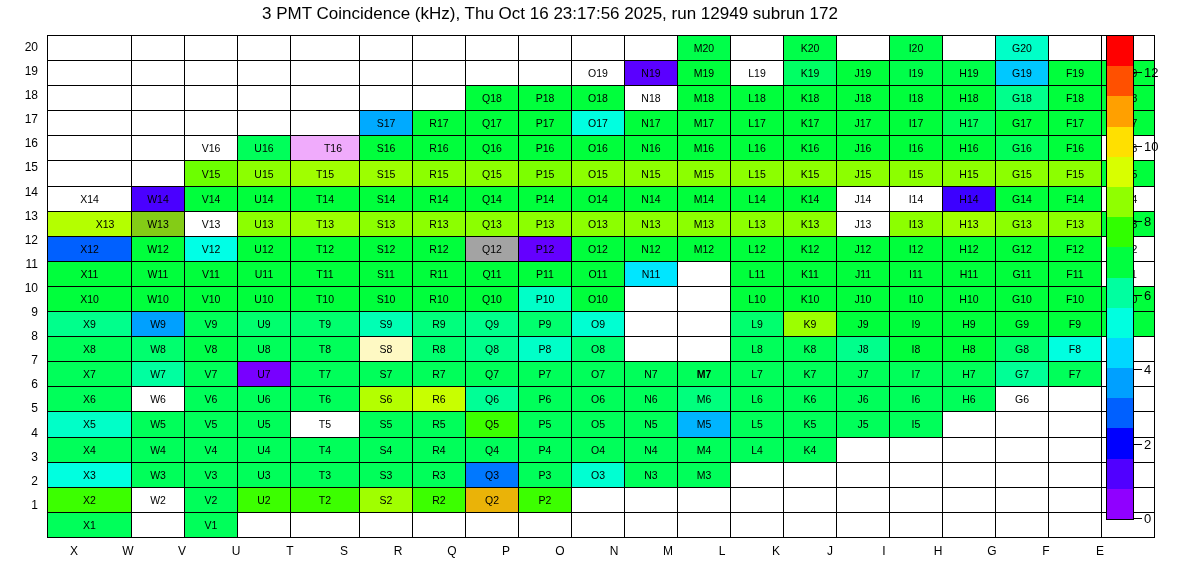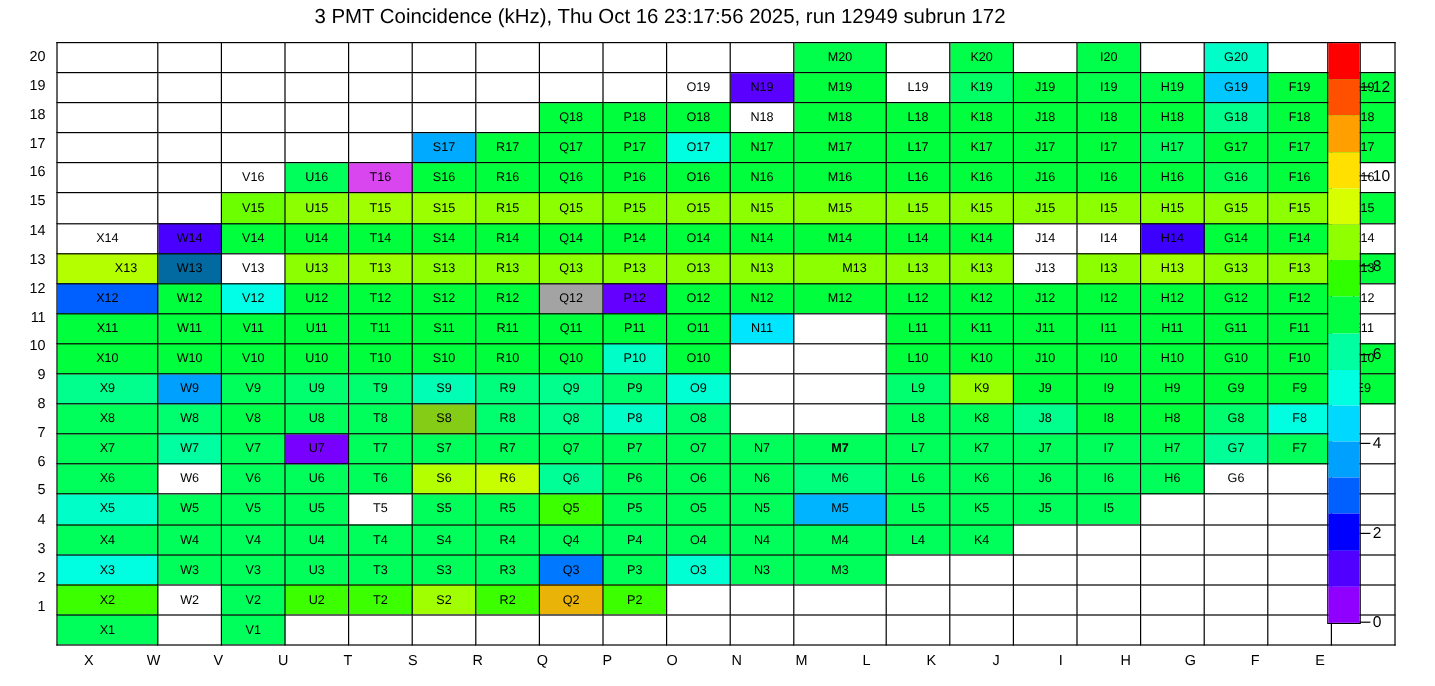--- a/index.html
+++ b/index.html
@@ -156,21 +156,21 @@
           <td style="background: rgb(0, 255, 90);">H17</td>
           <td style="background: rgb(0, 255, 60);">G17</td>
           <td style="background: rgb(0, 255, 60);">F17</td>
           <td style="background: rgb(0, 255, 60);">E17</td>
         </tr>
         <tr>
           <td class="empty"></td>
           <td class="empty"></td>
           <td style="background: rgb(255, 255, 255);">V16</td>
           <td style="background: rgb(0, 255, 90);">U16</td>
-          <td style="background: #d946ef;">T16</td>
+          <td style="background: #f0abfc; padding-left: 16px;">T16</td>
           <td style="background: rgb(0, 255, 60);">S16</td>
           <td style="background: rgb(0, 255, 60);">R16</td>
           <td style="background: rgb(0, 255, 60);">Q16</td>
           <td style="background: rgb(0, 255, 60);">P16</td>
           <td style="background: rgb(0, 255, 60);">O16</td>
           <td style="background: rgb(0, 255, 60);">N16</td>
           <td style="background: rgb(0, 255, 60);">M16</td>
           <td style="background: rgb(0, 255, 60);">L16</td>
           <td style="background: rgb(0, 255, 60);">K16</td>
           <td style="background: rgb(0, 255, 60);">J16</td>
@@ -219,31 +219,31 @@
           <td style="background: rgb(0, 255, 60);">K14</td>
           <td style="background: rgb(255, 255, 255);">J14</td>
           <td style="background: rgb(255, 255, 255);">I14</td>
           <td style="background: rgb(60, 0, 255);">H14</td>
           <td style="background: rgb(0, 255, 60);">G14</td>
           <td style="background: rgb(0, 255, 60);">F14</td>
           <td style="background: rgb(255, 255, 255);">E14</td>
         </tr>
         <tr>
           <td style="background: rgb(180, 255, 0); padding-left: 31px;">X13</td>
-          <td style="background: #0369a1;">W13</td>
+          <td style="background: #84cc16;">W13</td>
           <td style="background: rgb(255, 255, 255);">V13</td>
           <td style="background: rgb(140, 255, 0);">U13</td>
           <td style="background: rgb(156, 255, 0);">T13</td>
           <td style="background: rgb(140, 255, 0);">S13</td>
           <td style="background: rgb(140, 255, 0);">R13</td>
           <td style="background: rgb(140, 255, 0);">Q13</td>
           <td style="background: rgb(140, 255, 0);">P13</td>
           <td style="background: rgb(140, 255, 0);">O13</td>
           <td style="background: rgb(140, 255, 0);">N13</td>
-          <td style="background: rgb(140, 255, 0); padding-left: 24px;">M13</td>
+          <td style="background: rgb(140, 255, 0);">M13</td>
           <td style="background: rgb(140, 255, 0);">L13</td>
           <td style="background: rgb(140, 255, 0);">K13</td>
           <td style="background: rgb(255, 255, 255);">J13</td>
           <td style="background: rgb(140, 255, 0);">I13</td>
           <td style="background: rgb(160, 255, 0);">H13</td>
           <td style="background: rgb(140, 255, 0);">G13</td>
           <td style="background: rgb(140, 255, 0);">F13</td>
           <td style="background: rgb(0, 255, 60);">E13</td>
         </tr>
         <tr>
@@ -333,21 +333,21 @@
           <td style="background: rgb(0, 255, 60);">G9</td>
           <td style="background: rgb(0, 255, 60);">F9</td>
           <td style="background: rgb(0, 255, 60);">E9</td>
         </tr>
         <tr>
           <td style="background: rgb(0, 255, 90);">X8</td>
           <td style="background: rgb(0, 255, 110);">W8</td>
           <td style="background: rgb(0, 255, 74);">V8</td>
           <td style="background: rgb(0, 255, 90);">U8</td>
           <td style="background: rgb(0, 255, 90);">T8</td>
-          <td style="background: #84cc16;">S8</td>
+          <td style="background: #fef9c3;">S8</td>
           <td style="background: rgb(0, 255, 110);">R8</td>
           <td style="background: rgb(0, 255, 140);">Q8</td>
           <td style="background: rgb(0, 255, 200);">P8</td>
           <td style="background: rgb(0, 255, 110);">O8</td>
           <td class="empty"></td>
           <td class="empty"></td>
           <td style="background: rgb(0, 255, 90);">L8</td>
           <td style="background: rgb(0, 255, 90);">K8</td>
           <td style="background: rgb(0, 255, 140);">J8</td>
           <td style="background: rgb(0, 255, 60);">I8</td>

